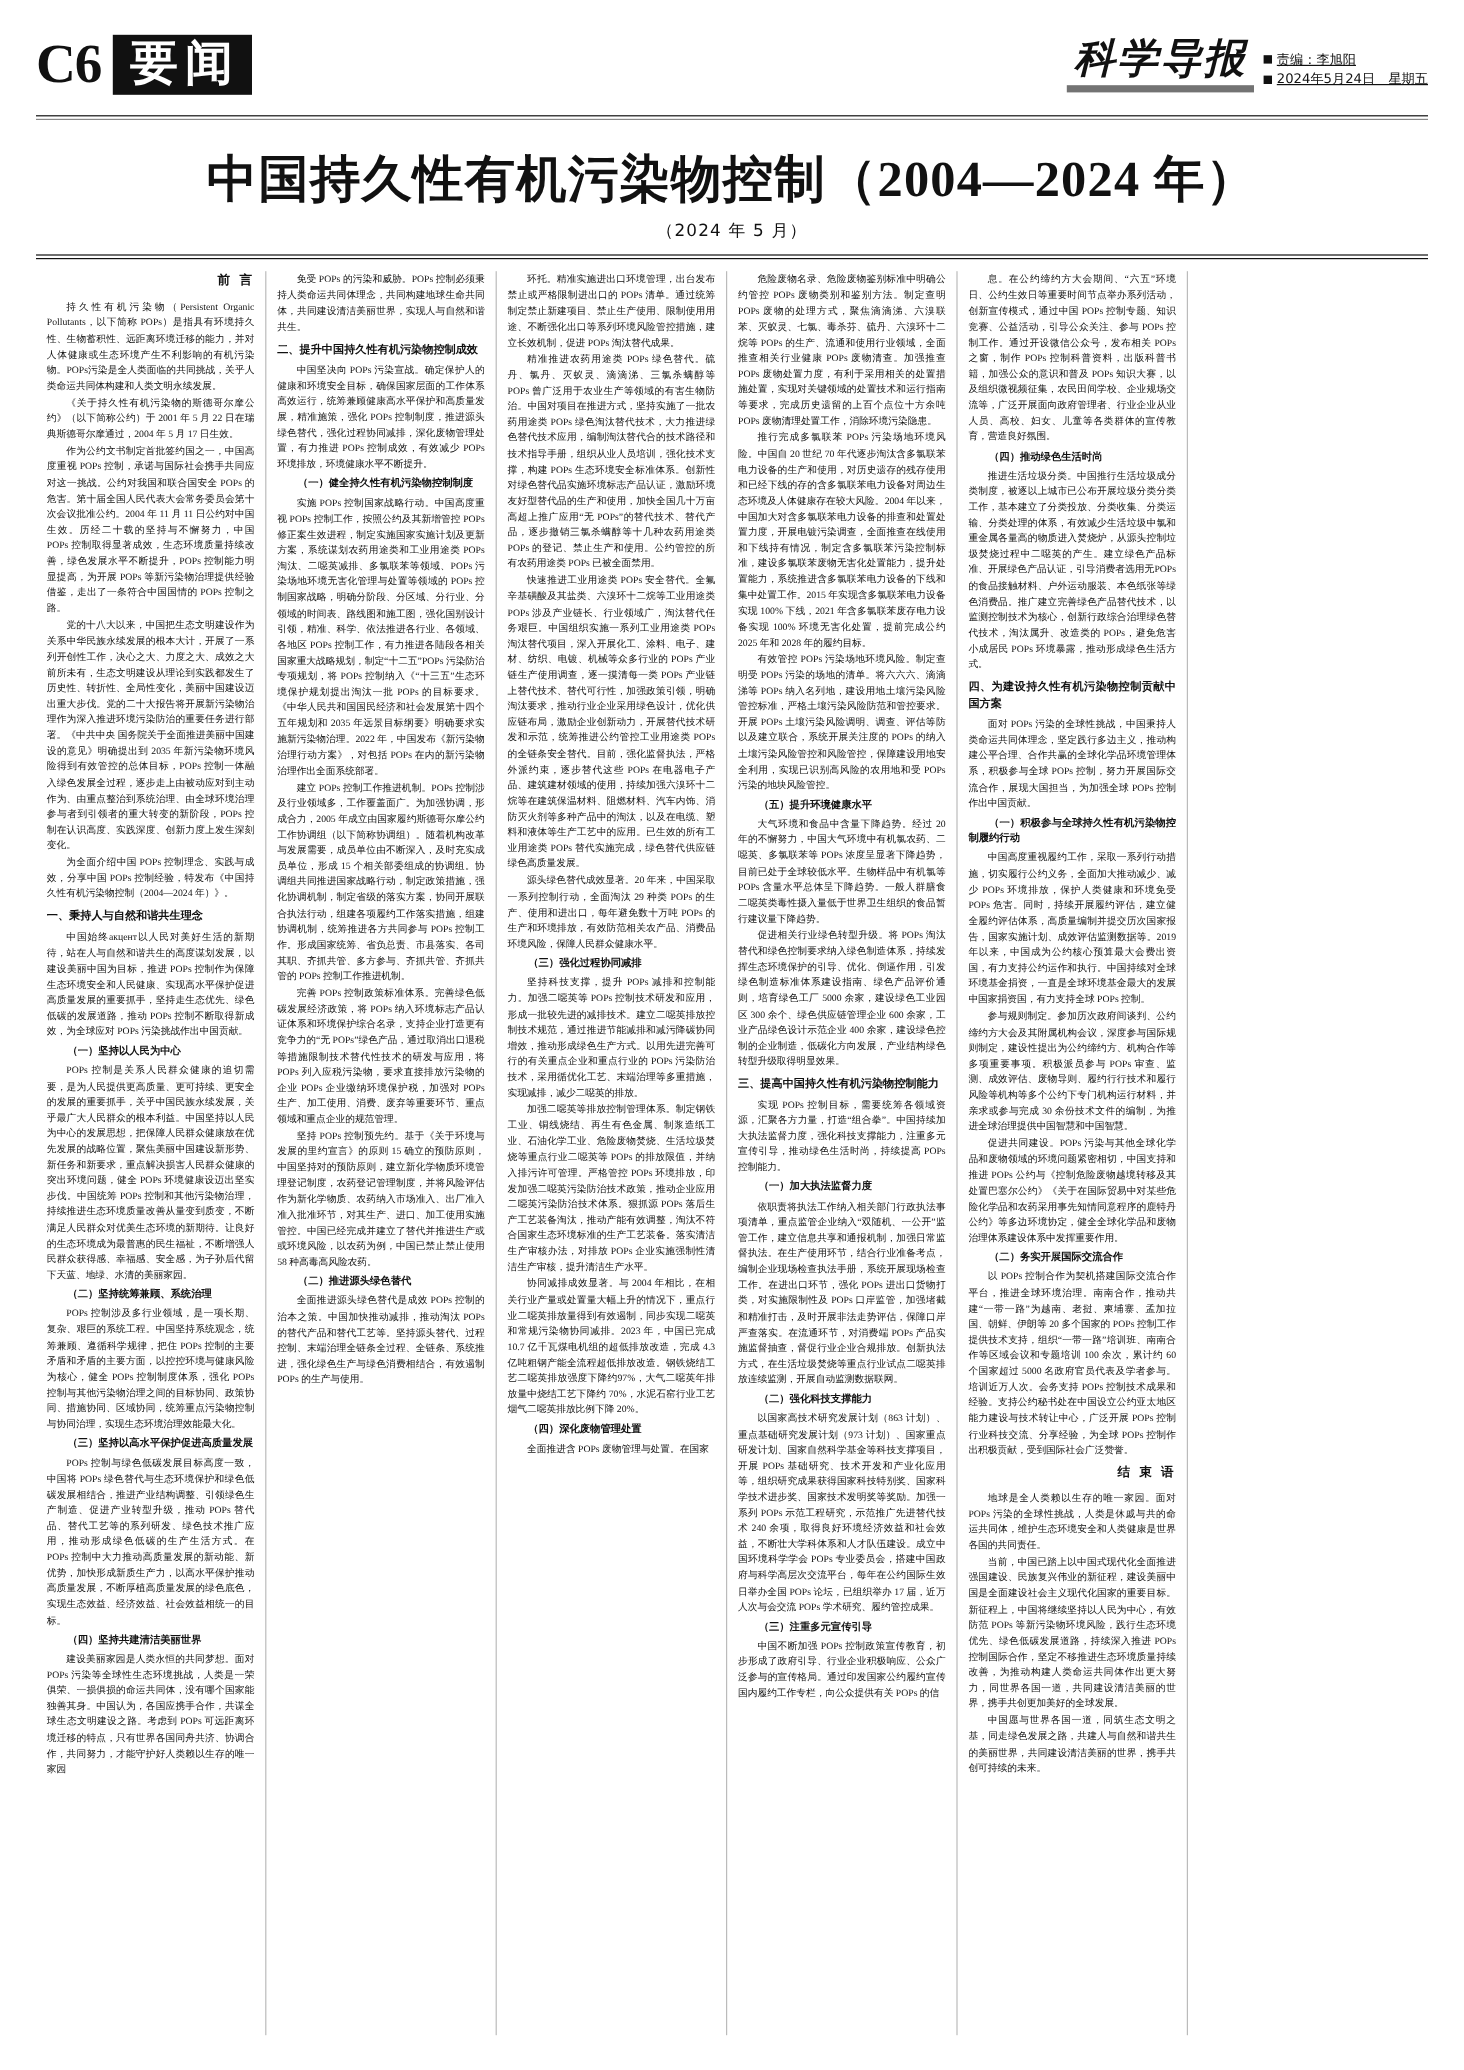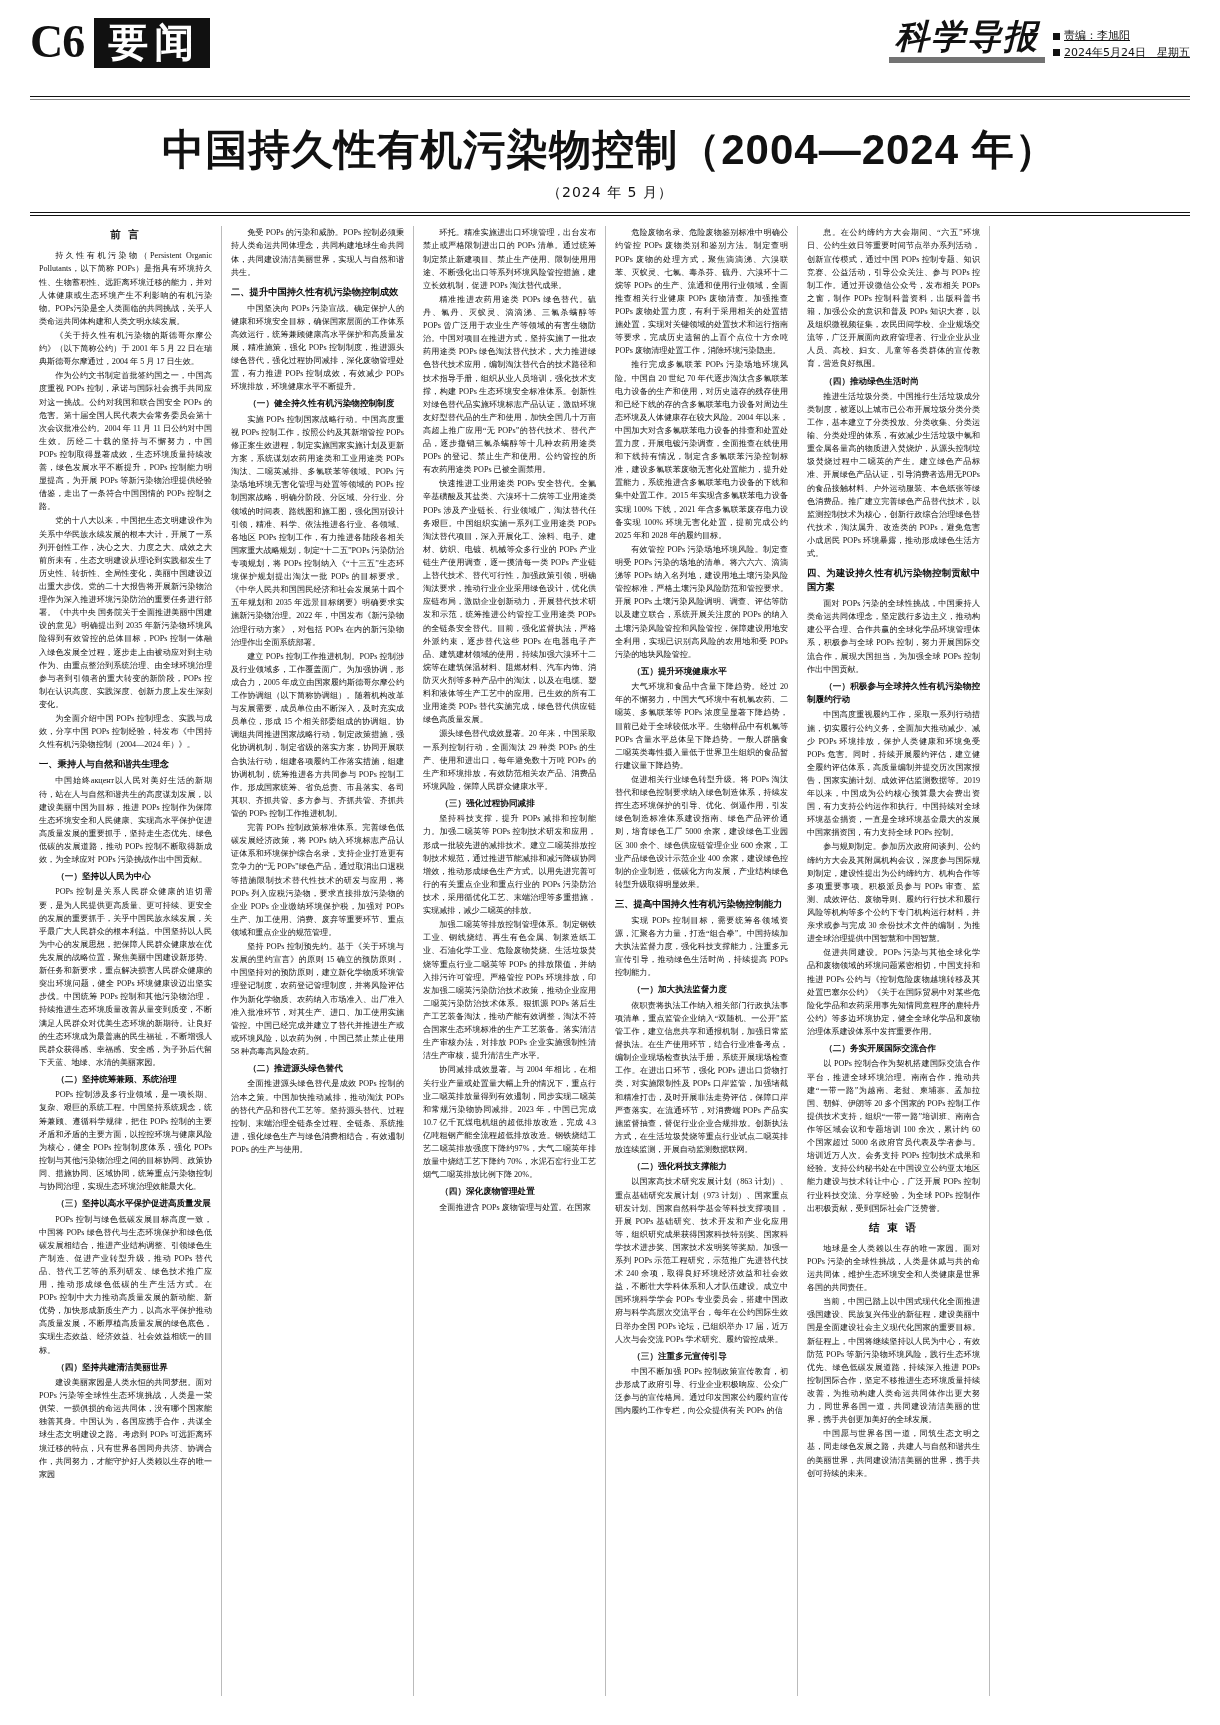--- a/index.html
+++ b/index.html
@@ -12,21 +12,21 @@
     overflow:hidden;
   }
   .page{
     position:relative;
     width:1220px;height:1725px;
     box-sizing:border-box;
     padding:18px 30px 10px 30px;
   }
   
   .masthead{
-    display:flex;align-items:flex-start;justify-content:space-between;
+    display:flex;align-items:center;justify-content:space-between;
     height:72px;
   }
   .mast-left{display:flex;align-items:center;gap:10px;}
   .page-num{
     font-family:"Liberation Serif", serif;
     font-size:46px;font-weight:700;letter-spacing:-1px;
     line-height:1;padding-bottom:2px;
   }
   .section-badge{
     background:#111;color:#fff;
@@ -53,21 +53,21 @@
     text-decoration:underline;
   }
   .mast-meta .row{white-space:nowrap;}
   .sq{display:inline-block;width:7px;height:7px;background:#111;margin-right:4px;vertical-align:middle;}
   .rule{border-top:1px solid #111;margin:6px 0 0 0;}
   .rule.thin{border-top:1px solid #888;margin-top:2px;}
 
   
   .headline{
     text-align:center;
-    font-family:Liberation Sans, sans-serif;
+    font-family:Liberation Serif, serif;
     font-weight:700;
     font-size:42px;
     letter-spacing:1px;
     margin:26px 0 10px 0;
     line-height:1.15;
   }
   .subhead{
     text-align:center;
     font-size:14px;
     letter-spacing:1px;
@@ -113,21 +113,21 @@
     font-size:8.6px;
     font-weight:700;
     margin:4px 0 2px 0;
     text-indent:2em;
     font-family:"DejaVu Sans", sans-serif;
     line-height:1.55;
   }
   .col .sect-title{
     font-size:10.5px;
     font-weight:700;
-    text-align:center;
+    text-align:right;
     margin:4px 0 6px 0;
     letter-spacing:2px;
     font-family:"DejaVu Sans", sans-serif;
   }
   .col .sect-title.first{margin-top:0;}
 </style>
 </head>
 <body>
 
 <div class="page">

